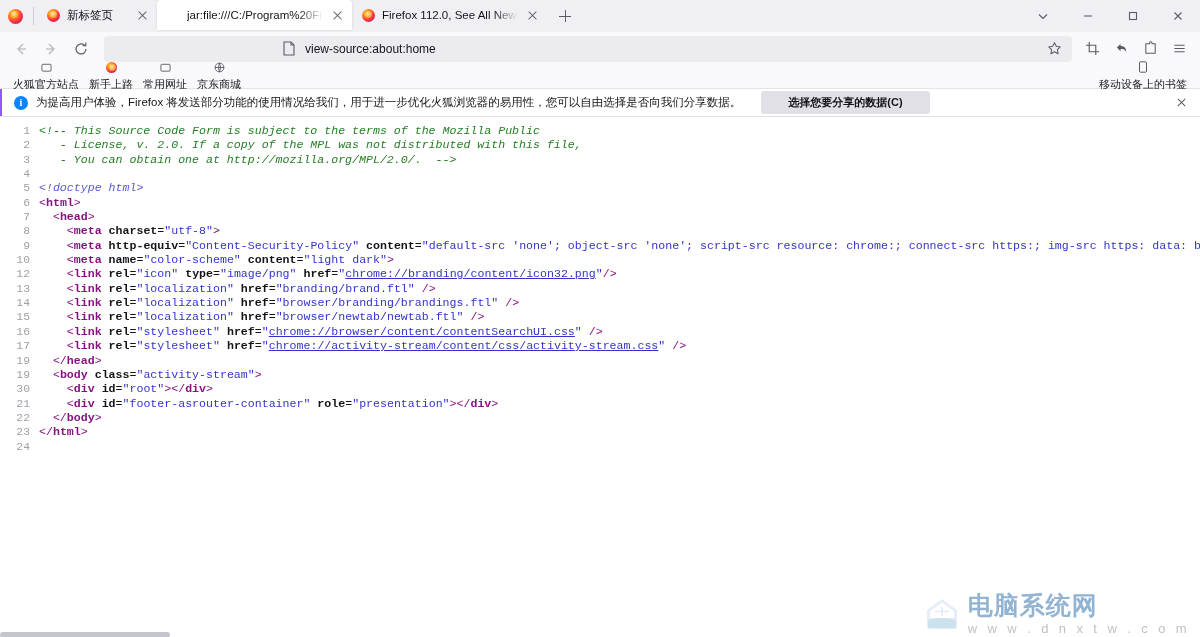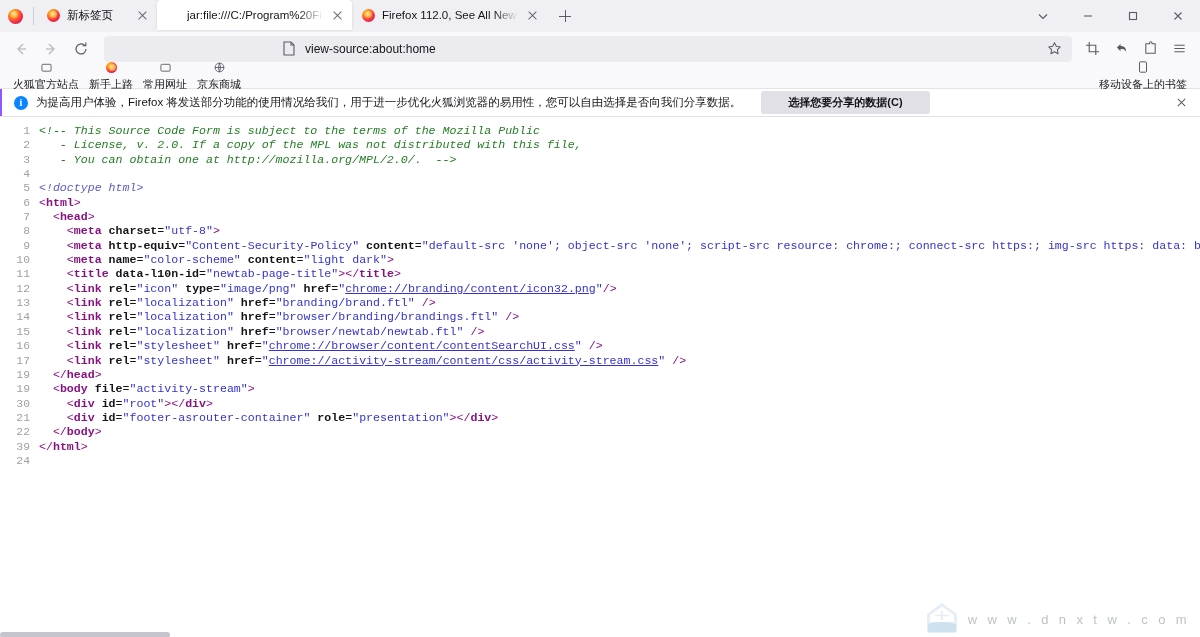--- a/index.html
+++ b/index.html
@@ -520,42 +520,42 @@
       <div class="codeline"><span class="ln">1</span><span class="code"><span class="c-comment">&lt;!-- This Source Code Form is subject to the terms of the Mozilla Public</span></span></div>
       <div class="codeline"><span class="ln">2</span><span class="code"><span class="c-comment">   - License, v. 2.0. If a copy of the MPL was not distributed with this file,</span></span></div>
       <div class="codeline"><span class="ln">3</span><span class="code"><span class="c-comment">   - You can obtain one at http://mozilla.org/MPL/2.0/.  --&gt;</span></span></div>
       <div class="codeline"><span class="ln">4</span><span class="code"></span></div>
       <div class="codeline"><span class="ln">5</span><span class="code"><span class="c-doctype">&lt;!doctype html&gt;</span></span></div>
       <div class="codeline"><span class="ln">6</span><span class="code"><span class="c-punct">&lt;</span><span class="c-tag">html</span><span class="c-punct">&gt;</span></span></div>
       <div class="codeline"><span class="ln">7</span><span class="code"><span class="c-punct">  &lt;</span><span class="c-tag">head</span><span class="c-punct">&gt;</span></span></div>
       <div class="codeline"><span class="ln">8</span><span class="code"><span class="c-punct">    &lt;</span><span class="c-tag">meta</span><span class="c-eq"> </span><span class="c-attr">charset</span><span class="c-eq">=</span><span class="c-val">"utf-8"</span><span class="c-punct">&gt;</span></span></div>
       <div class="codeline"><span class="ln">9</span><span class="code"><span class="c-punct">    &lt;</span><span class="c-tag">meta</span><span class="c-eq"> </span><span class="c-attr">http-equiv</span><span class="c-eq">=</span><span class="c-val">"Content-Security-Policy"</span><span class="c-eq"> </span><span class="c-attr">content</span><span class="c-eq">=</span><span class="c-val">"default-src 'none'; object-src 'none'; script-src resource: chrome:; connect-src https:; img-src https: data: blob: chrome:; style-src '</span></span></div>
       <div class="codeline"><span class="ln">10</span><span class="code"><span class="c-punct">    &lt;</span><span class="c-tag">meta</span><span class="c-eq"> </span><span class="c-attr">name</span><span class="c-eq">=</span><span class="c-val">"color-scheme"</span><span class="c-eq"> </span><span class="c-attr">content</span><span class="c-eq">=</span><span class="c-val">"light dark"</span><span class="c-punct">&gt;</span></span></div>
-      <div class="codeline"><span class="ln">11</span><span class="code"><span class="c-punct">    &lt;</span><span class="c-tag">title</span><span class="c-eq"> </span><span class="c-attr">data-l10n-id</span><span class="c-eq">=</span><span class="c-val">"newtab-page-title"</span><span class="c-punct">&gt;&lt;/</span><span class="c-tag">title</span><span class="c-punct">&gt;</span></span></div>
       <div class="codeline"><span class="ln">12</span><span class="code"><span class="c-punct">    &lt;</span><span class="c-tag">link</span><span class="c-eq"> </span><span class="c-attr">rel</span><span class="c-eq">=</span><span class="c-val">"icon"</span><span class="c-eq"> </span><span class="c-attr">type</span><span class="c-eq">=</span><span class="c-val">"image/png"</span><span class="c-eq"> </span><span class="c-attr">href</span><span class="c-eq">=</span><span class="c-val">"</span><span class="c-link">chrome://branding/content/icon32.png</span><span class="c-val">"</span><span class="c-punct">/&gt;</span></span></div>
       <div class="codeline"><span class="ln">13</span><span class="code"><span class="c-punct">    &lt;</span><span class="c-tag">link</span><span class="c-eq"> </span><span class="c-attr">rel</span><span class="c-eq">=</span><span class="c-val">"localization"</span><span class="c-eq"> </span><span class="c-attr">href</span><span class="c-eq">=</span><span class="c-val">"branding/brand.ftl"</span><span class="c-punct"> /&gt;</span></span></div>
       <div class="codeline"><span class="ln">14</span><span class="code"><span class="c-punct">    &lt;</span><span class="c-tag">link</span><span class="c-eq"> </span><span class="c-attr">rel</span><span class="c-eq">=</span><span class="c-val">"localization"</span><span class="c-eq"> </span><span class="c-attr">href</span><span class="c-eq">=</span><span class="c-val">"browser/branding/brandings.ftl"</span><span class="c-punct"> /&gt;</span></span></div>
       <div class="codeline"><span class="ln">15</span><span class="code"><span class="c-punct">    &lt;</span><span class="c-tag">link</span><span class="c-eq"> </span><span class="c-attr">rel</span><span class="c-eq">=</span><span class="c-val">"localization"</span><span class="c-eq"> </span><span class="c-attr">href</span><span class="c-eq">=</span><span class="c-val">"browser/newtab/newtab.ftl"</span><span class="c-punct"> /&gt;</span></span></div>
       <div class="codeline"><span class="ln">16</span><span class="code"><span class="c-punct">    &lt;</span><span class="c-tag">link</span><span class="c-eq"> </span><span class="c-attr">rel</span><span class="c-eq">=</span><span class="c-val">"stylesheet"</span><span class="c-eq"> </span><span class="c-attr">href</span><span class="c-eq">=</span><span class="c-val">"</span><span class="c-link">chrome://browser/content/contentSearchUI.css</span><span class="c-val">"</span><span class="c-punct"> /&gt;</span></span></div>
       <div class="codeline"><span class="ln">17</span><span class="code"><span class="c-punct">    &lt;</span><span class="c-tag">link</span><span class="c-eq"> </span><span class="c-attr">rel</span><span class="c-eq">=</span><span class="c-val">"stylesheet"</span><span class="c-eq"> </span><span class="c-attr">href</span><span class="c-eq">=</span><span class="c-val">"</span><span class="c-link">chrome://activity-stream/content/css/activity-stream.css</span><span class="c-val">"</span><span class="c-punct"> /&gt;</span></span></div>
       <div class="codeline"><span class="ln">19</span><span class="code"><span class="c-punct">  &lt;/</span><span class="c-tag">head</span><span class="c-punct">&gt;</span></span></div>
-      <div class="codeline"><span class="ln">19</span><span class="code"><span class="c-punct">  &lt;</span><span class="c-tag">body</span><span class="c-eq"> </span><span class="c-attr">file</span><span class="c-eq">=</span><span class="c-val">"activity-stream"</span><span class="c-punct">&gt;</span></span></div>
+      <div class="codeline"><span class="ln">19</span><span class="code"><span class="c-punct">  &lt;</span><span class="c-tag">body</span><span class="c-eq"> </span><span class="c-attr">class</span><span class="c-eq">=</span><span class="c-val">"activity-stream"</span><span class="c-punct">&gt;</span></span></div>
       <div class="codeline"><span class="ln">30</span><span class="code"><span class="c-punct">    &lt;</span><span class="c-tag">div</span><span class="c-eq"> </span><span class="c-attr">id</span><span class="c-eq">=</span><span class="c-val">"root"</span><span class="c-punct">&gt;&lt;/</span><span class="c-tag">div</span><span class="c-punct">&gt;</span></span></div>
       <div class="codeline"><span class="ln">21</span><span class="code"><span class="c-punct">    &lt;</span><span class="c-tag">div</span><span class="c-eq"> </span><span class="c-attr">id</span><span class="c-eq">=</span><span class="c-val">"footer-asrouter-container"</span><span class="c-eq"> </span><span class="c-attr">role</span><span class="c-eq">=</span><span class="c-val">"presentation"</span><span class="c-punct">&gt;&lt;/</span><span class="c-tag">div</span><span class="c-punct">&gt;</span></span></div>
       <div class="codeline"><span class="ln">22</span><span class="code"><span class="c-punct">  &lt;/</span><span class="c-tag">body</span><span class="c-punct">&gt;</span></span></div>
-      <div class="codeline"><span class="ln">39</span><span class="code"><span class="c-punct">&lt;/</span><span class="c-tag">html</span><span class="c-punct">&gt;</span></span></div>
+      <div class="codeline"><span class="ln">23</span><span class="code"><span class="c-punct">&lt;/</span><span class="c-tag">html</span><span class="c-punct">&gt;</span></span></div>
       <div class="codeline"><span class="ln">24</span><span class="code"></span></div>
     </div>
   <div class="watermark">
     <div class="wm-house">
       <svg width="36" height="36" viewBox="0 0 36 36">
         <path d="M18 3 L33 14 V31 a2 2 0 0 1 -2 2 H5 a2 2 0 0 1 -2 -2 V14 Z" fill="#cfe0ee"></path>
         <path d="M18 6.5 L30 15.2 V22 H6 V15.2 Z" fill="#ffffff"></path>
         <path d="M17 11 H19 V20 H17 Z M11 14.7 H25 V16.3 H11 Z" fill="#cfe0ee"></path>
         <path d="M4 24 Q18 20 32 24 V30 a2 2 0 0 1 -2 2 H6 a2 2 0 0 1 -2 -2 Z" fill="#9fc8e2"></path>
       </svg>
     </div>
     <div class="wm-text">
+      <div class="wm-title">电脑系统网</div>
       <div class="wm-sub">w w w . d n x t w . c o m</div>
     </div>
   </div>
   <div class="scrollbar-stub"></div>
 </div>
 
 </body></html>

